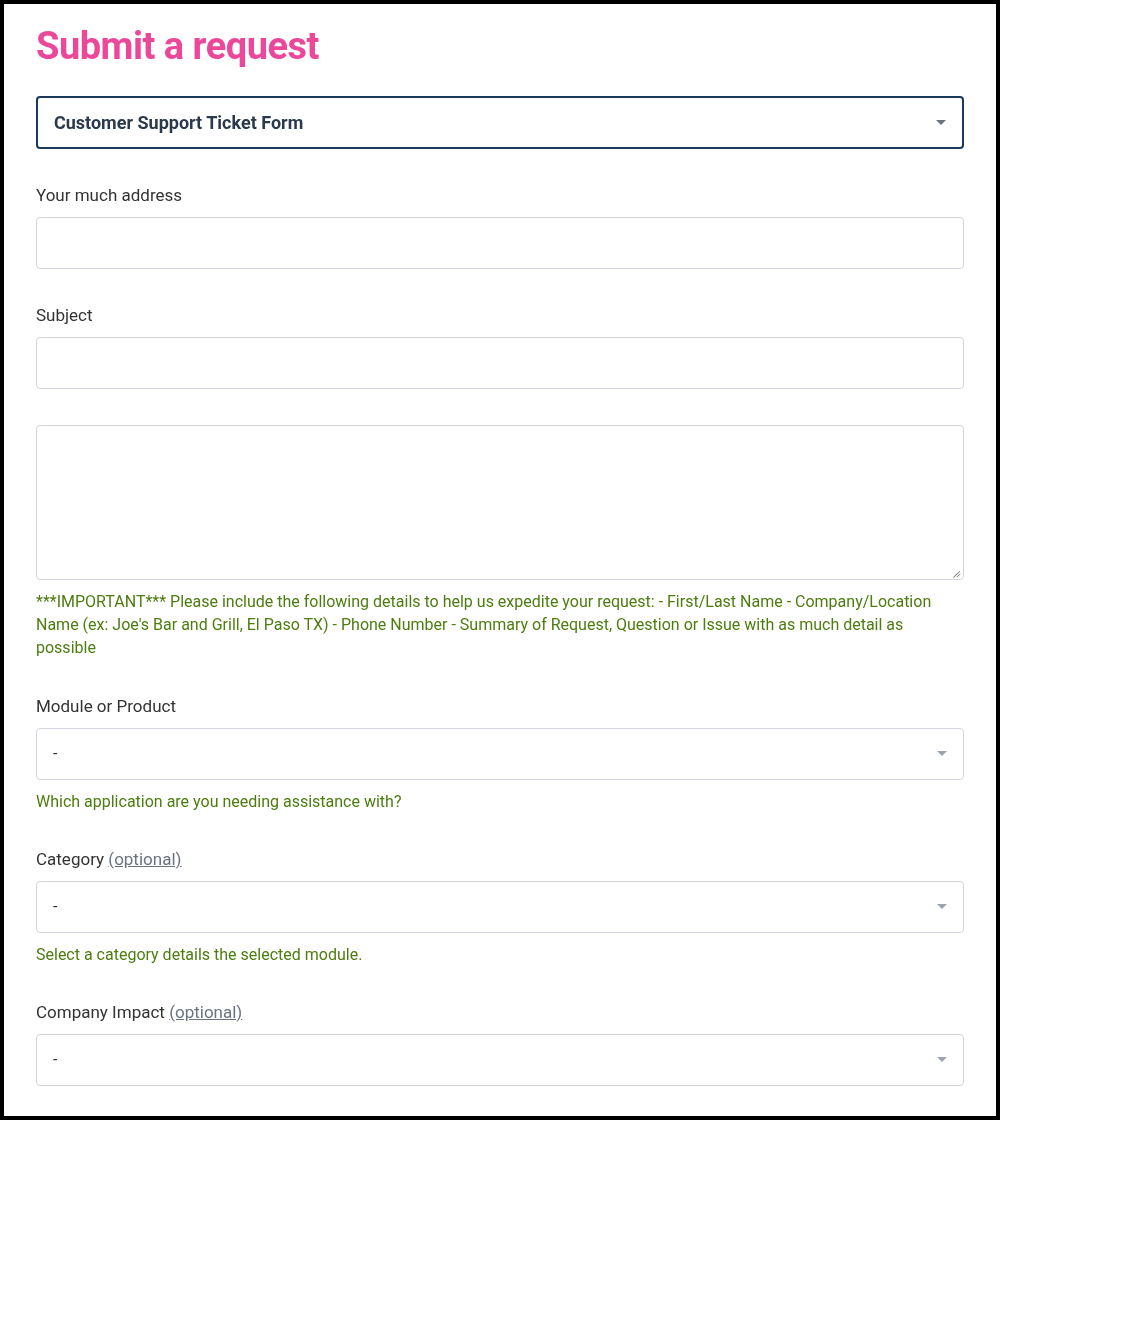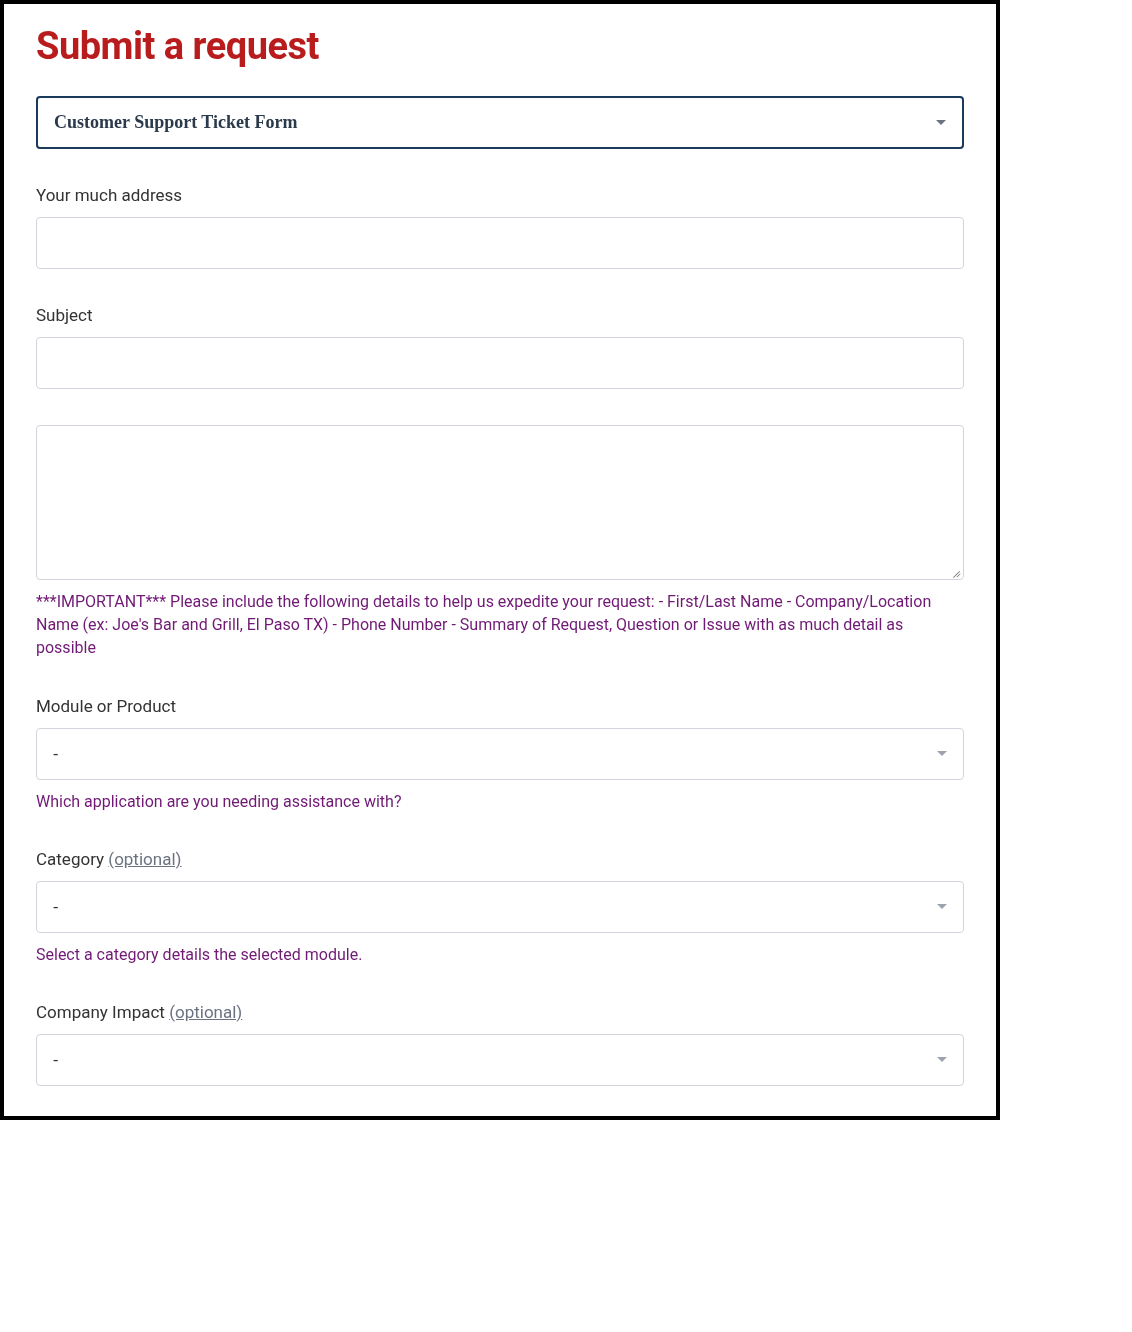--- a/index.html
+++ b/index.html
@@ -11,21 +11,21 @@
       font-family: -apple-system, BlinkMacSystemFont, "Segoe UI", Roboto, Helvetica, Arial, sans-serif;
       background: #fff;
       padding: 20px 32px;
       color: #333;
       width: 1000px;
       border: 4px solid #000;
     }
     h1 {
       font-size: 38px;
       font-weight: 700;
-      color: #b91c1c;
+      color: #ec4899;
       margin-bottom: 28px;
       letter-spacing: -0.5px;
     }
     .field {
       margin-bottom: 36px;
     }
     .field-label {
       font-size: 17px;
       color: #333;
       margin-bottom: 12px;
@@ -40,21 +40,20 @@
       border: 1px solid #d1d5db;
       border-radius: 4px;
       padding: 14px 16px;
       font-size: 16px;
       background: #fff;
       position: relative;
       display: flex;
       align-items: center;
       justify-content: space-between;
       min-height: 52px;
-      font-family: Liberation Serif, serif;
     }
     .select-box.highlight {
       border: 2px solid #1a3a5c;
       font-weight: 700;
       color: #2b3a4b;
       font-size: 18px;
       padding: 14px 16px;
     }
     .input-box {
       min-height: 52px;
@@ -107,21 +106,21 @@
       border-left: 5px solid transparent;
       border-right: 5px solid transparent;
       border-top: 5px solid #9ca3af;
       flex-shrink: 0;
     }
     .caret.dark {
       border-top-color: #6b7280;
     }
     .help-text {
       font-size: 16px;
-      color: #701a75;
+      color: #4d7c0f;
       margin-top: 10px;
       line-height: 1.45;
     }
     .select-value {
       flex: 1;
       text-align: left;
     }
   </style>
 </head>
 <body>

